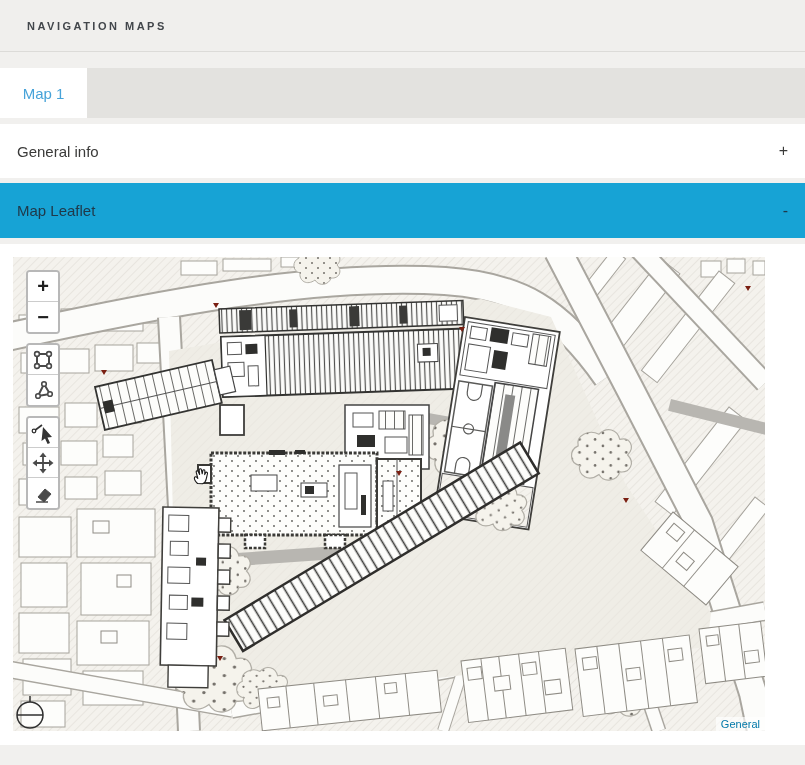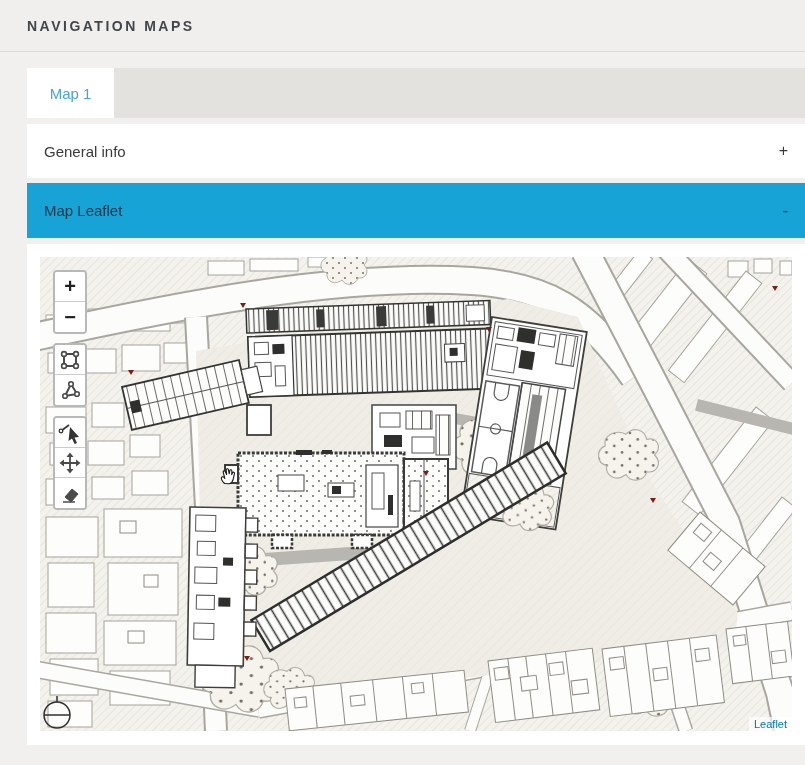--- a/index.html
+++ b/index.html
@@ -9,23 +9,23 @@
     font-family:"Liberation Sans",sans-serif;
     -webkit-font-smoothing:antialiased;
   }
   
   .app-header{
     height:52px;display:flex;align-items:center;
     padding-left:27px;background:#f0efed;
     border-bottom:1px solid #dcdbd8;box-sizing:border-box;
   }
   .app-title{
-    font-size:14px;font-weight:bold;letter-spacing:2.5px;color:#42464b;
-  }
-  .content{margin-left:27px;}
+    font-size:11px;font-weight:bold;letter-spacing:2.5px;color:#42464b;
+  }
+  .content{}
   
   .tabbar{margin-top:16px;height:50px;background:#e3e2df;display:flex;}
   .tab{
     min-width:87px;padding:0 10px;display:flex;align-items:center;justify-content:center;
     font-size:15px;color:#47a3d9;cursor:pointer;box-sizing:border-box;
   }
   .tab.active{background:#ffffff;}
   
   .acc{
     display:flex;align-items:center;justify-content:space-between;
@@ -426,18 +426,18 @@
             <line x1="8" y1="24" x2="20" y2="24" stroke="#4a4a4a" stroke-width="1.6"></line>
           </svg>
         </button>
       </div>
 
       <svg class="hand-cursor" width="24" height="24" viewBox="0 0 24 24">
         <path d="M8.5 20.5 C6.5 18.5 5 16 5.5 14.5 C6 13.3 7.3 13.6 8 14.5 L8.8 15.5 L7.2 9.2 C6.9 7.9 8.6 7.2 9.2 8.5 L10.6 11.5 L10.2 7 C10.1 5.6 12 5.3 12.4 6.7 L13.2 10.8 L13.8 7.6 C14.1 6.3 15.9 6.5 15.9 7.9 L15.7 11.6 L16.6 9.8 C17.2 8.6 18.8 9.2 18.5 10.5 C18 12.8 17.5 14.7 17.2 16.2 C16.8 18.3 15.5 20 13.5 20.8 Z" fill="#fff" stroke="#1a1a1a" stroke-width="1.1" stroke-linejoin="round"></path>
       </svg>
 
       <div class="attribution">
-        <a style="color:#0078a8;text-decoration:none;cursor:pointer;">Leaflet</a>
+        <a style="color:#0078a8;text-decoration:none;cursor:pointer;">General</a>
       </div>
 
     </div>
   </div>
 </div>
 
 </body></html>

